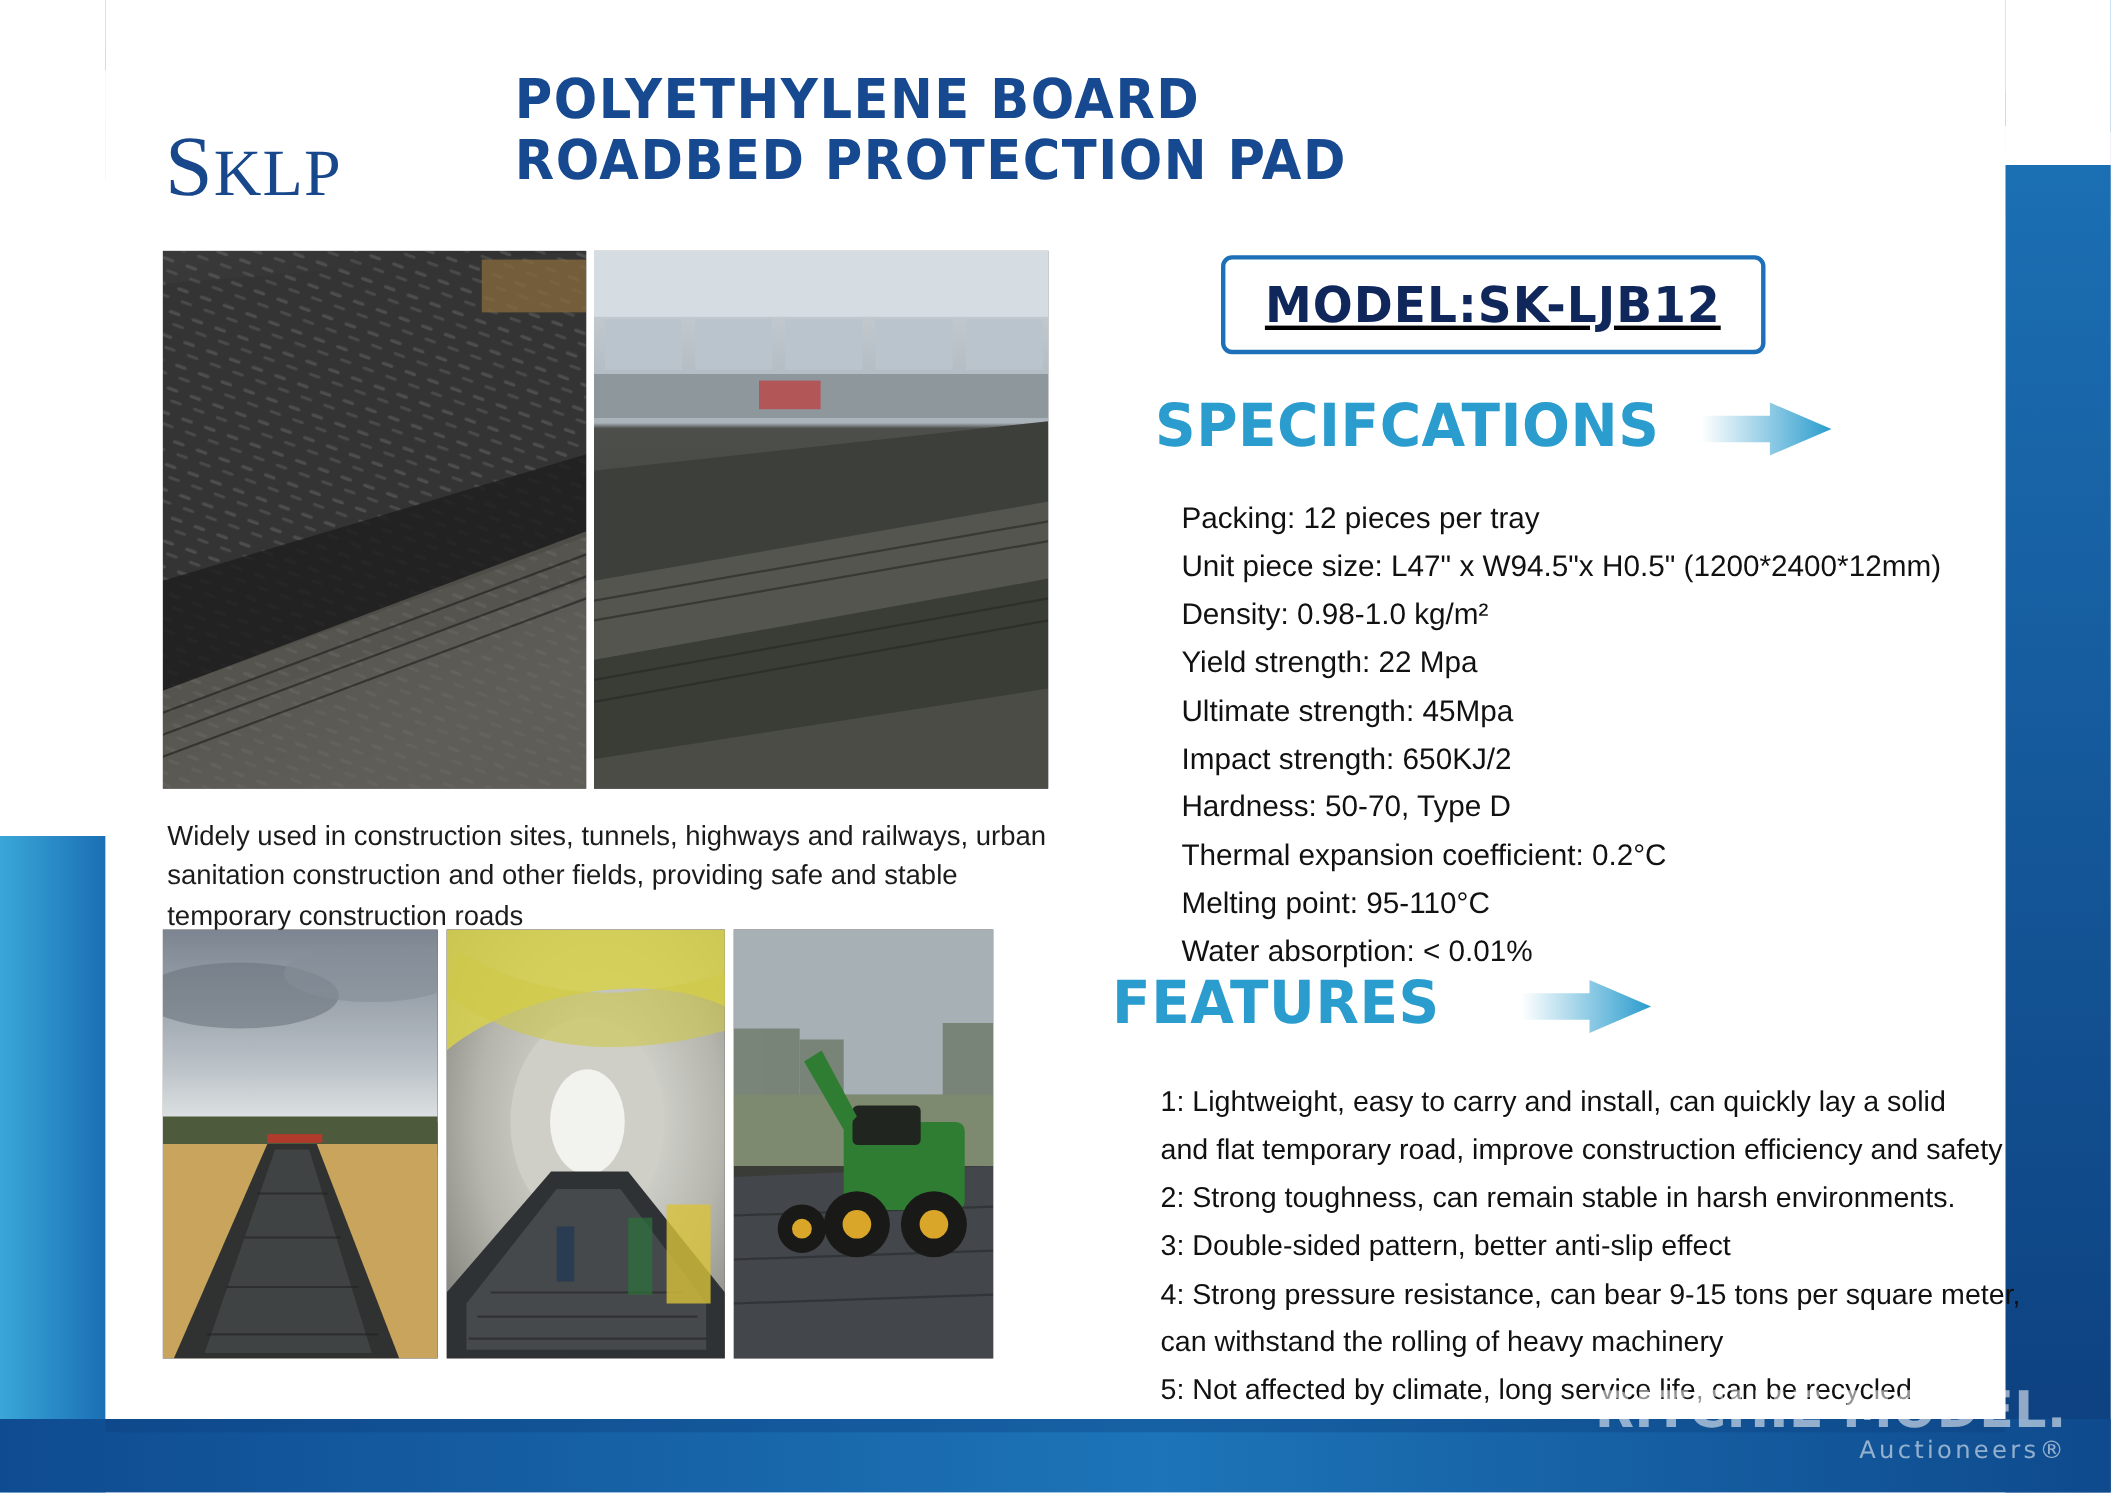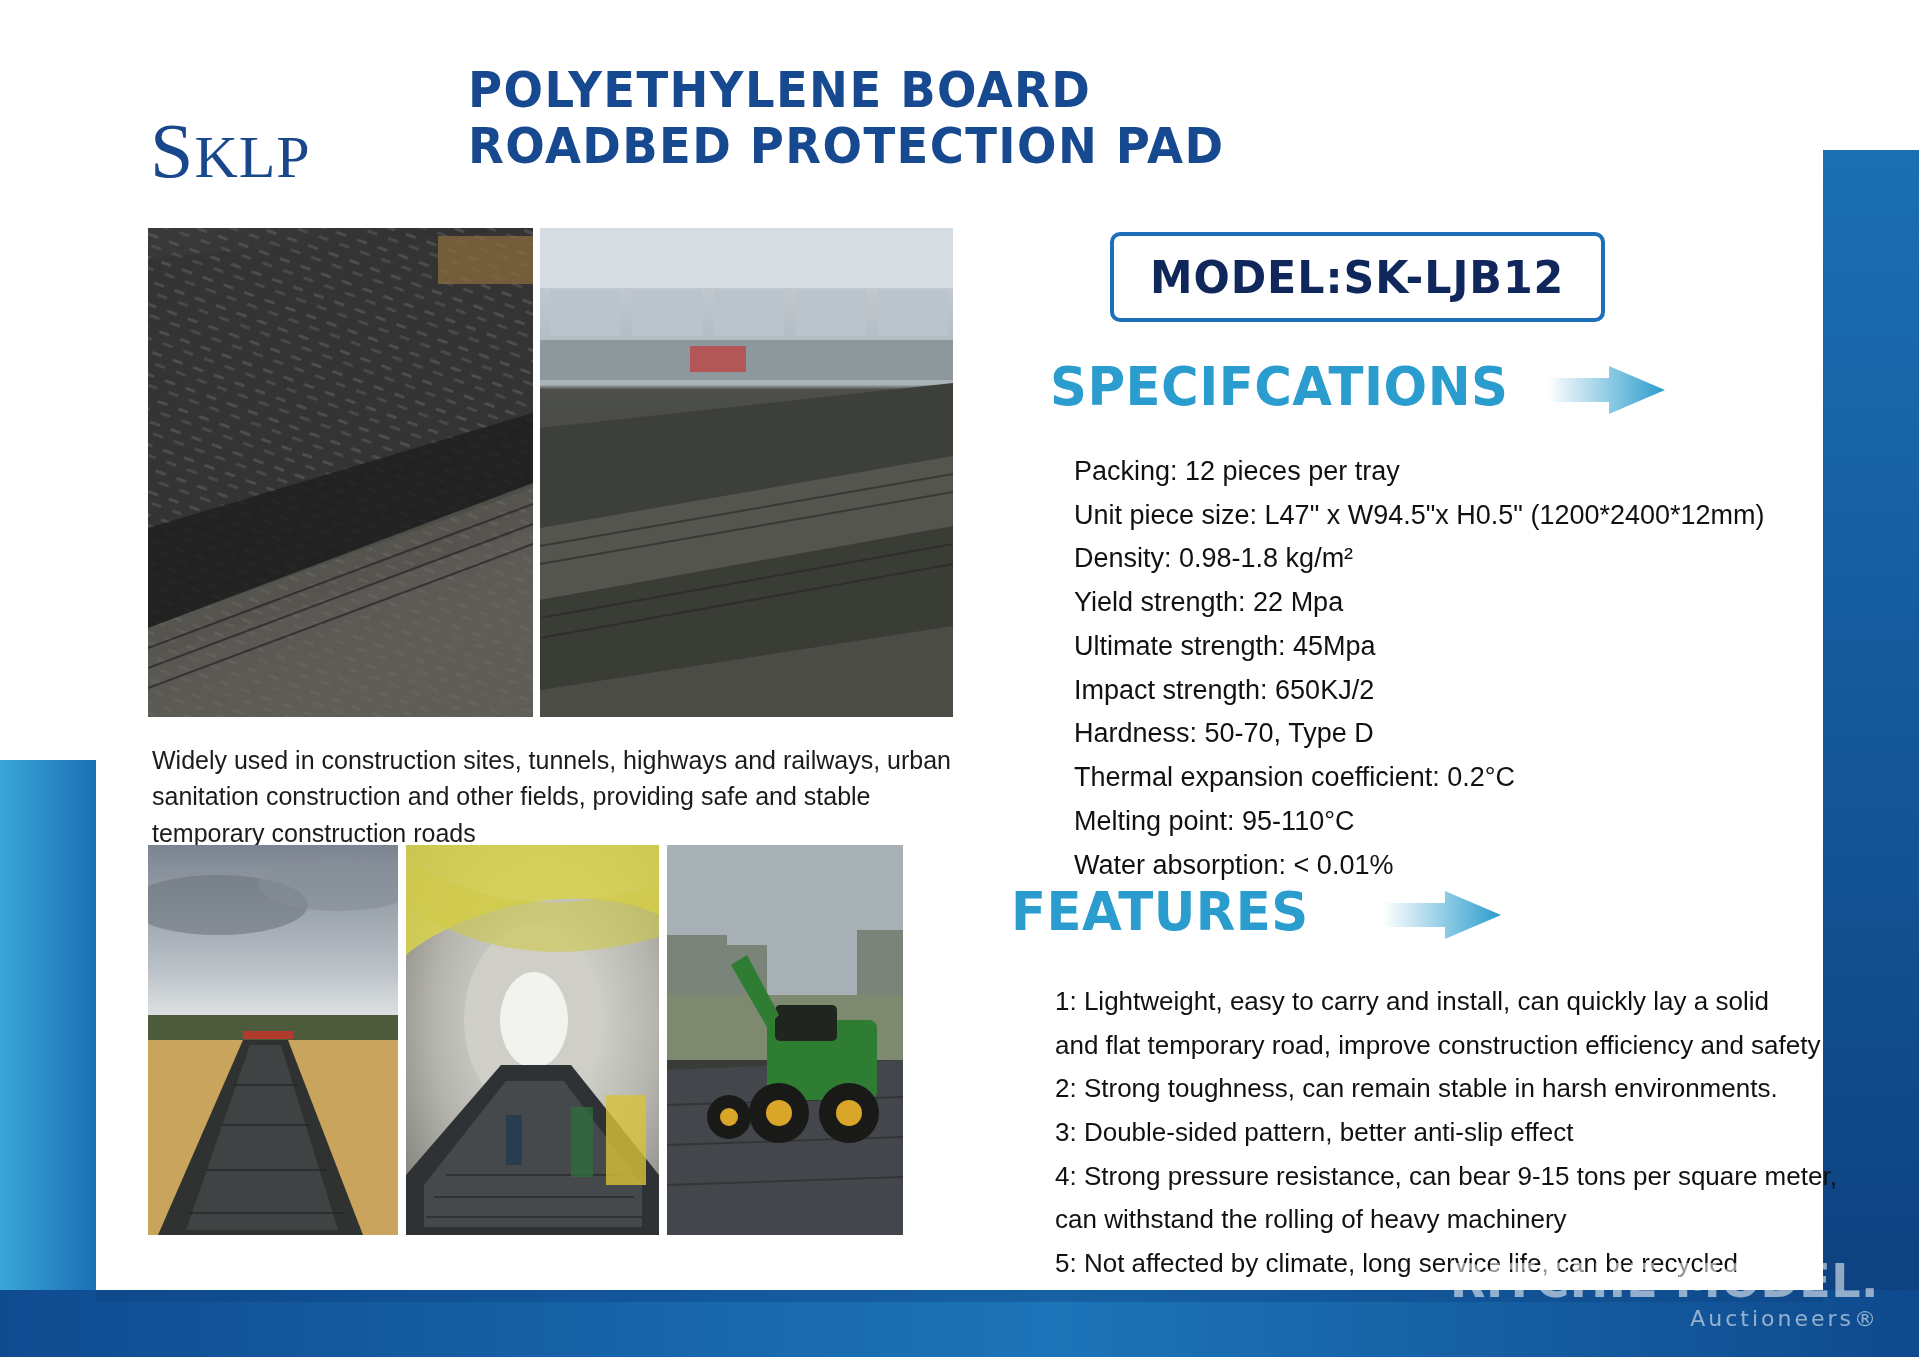--- a/index.html
+++ b/index.html
@@ -96,20 +96,21 @@
     position: absolute;
     left: 1110px;
     top: 232px;
     width: 487px;
     height: 82px;
     border: 4px solid #1d6fb8;
     border-radius: 10px;
     display: flex;
     align-items: center;
     justify-content: center;
+    text-decoration: underline;
   }
   .model-box span {
     color: #10275c;
     font-family: "DejaVu Sans", sans-serif;
     font-weight: bold;
     font-size: 45px;
     letter-spacing: 1px;
     transform: scaleX(0.95);
   }
 
@@ -395,21 +396,21 @@
           </linearGradient>
         </defs>
         <polygon points="0,16 62,16 62,4 118,28 62,52 62,40 0,40" fill="url(#arw1)"></polygon>
       </svg>
     </span>
   </div>
 
   <div class="spec-list">
     <div>Packing: 12 pieces per tray</div>
     <div>Unit piece size: L47" x W94.5"x H0.5"  (1200*2400*12mm)</div>
-    <div>Density: 0.98-1.8 kg/m²</div>
+    <div>Density: 0.98-1.0 kg/m²</div>
     <div>Yield strength: 22 Mpa</div>
     <div>Ultimate strength: 45Mpa</div>
     <div>Impact strength:  650KJ/2</div>
     <div>Hardness: 50-70, Type D</div>
     <div>Thermal expansion coefficient: 0.2°C</div>
     <div>Melting point: 95-110°C</div>
     <div>Water absorption:  &lt; 0.01%</div>
   </div>
 
   <div class="section-head features-head">

